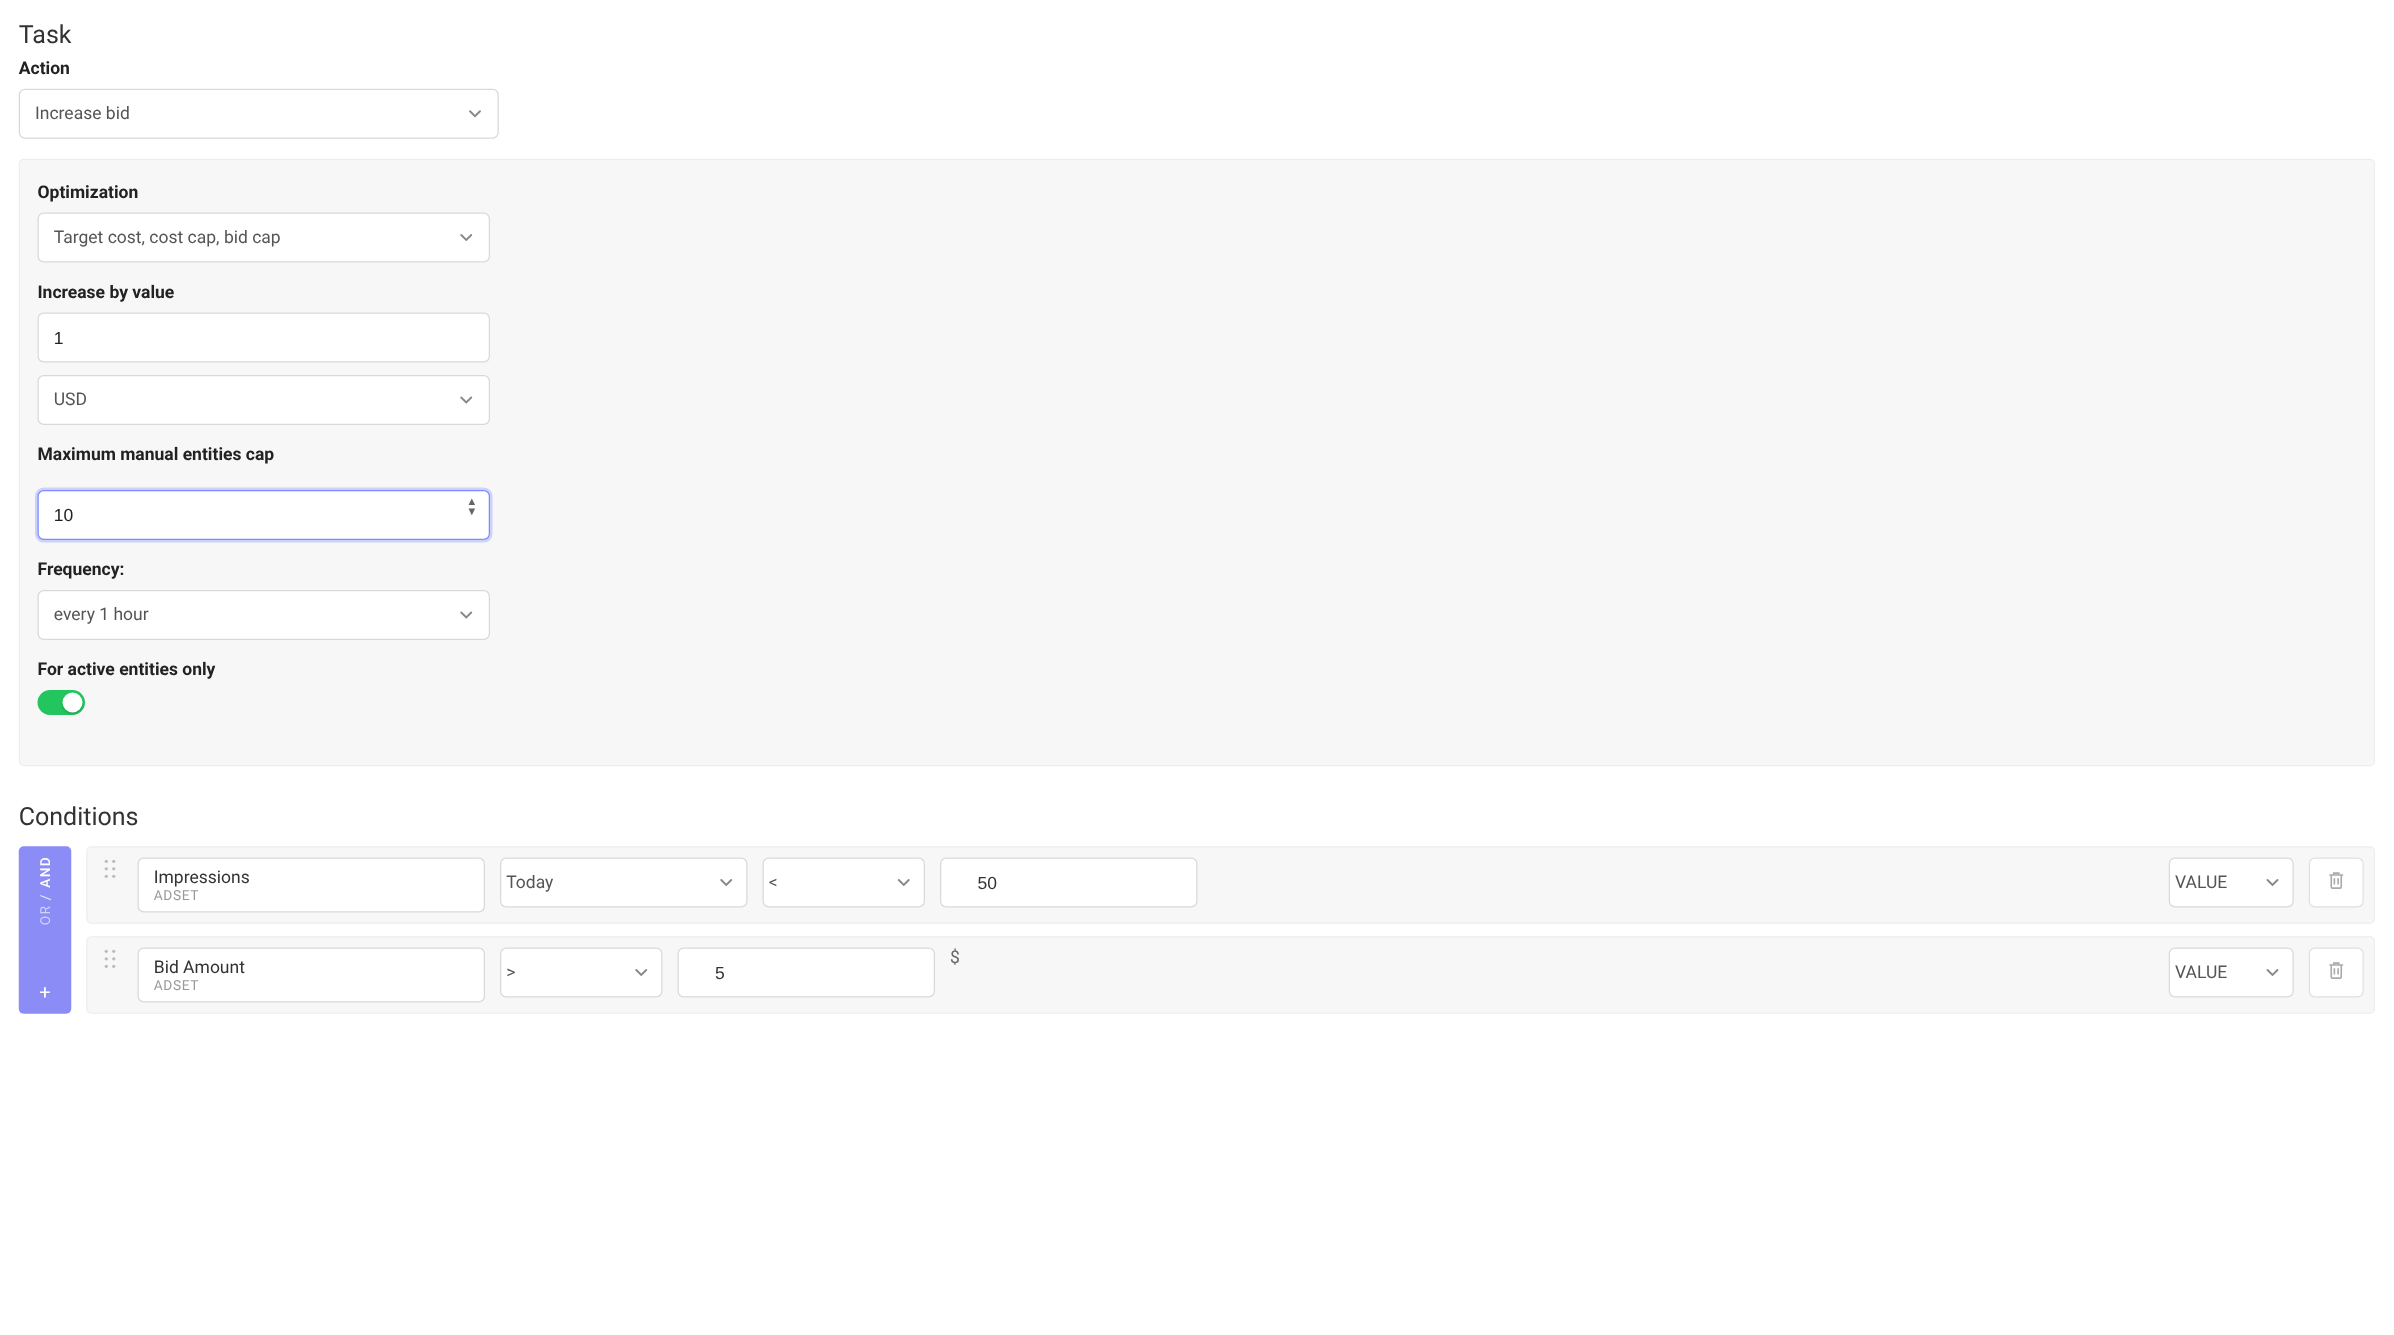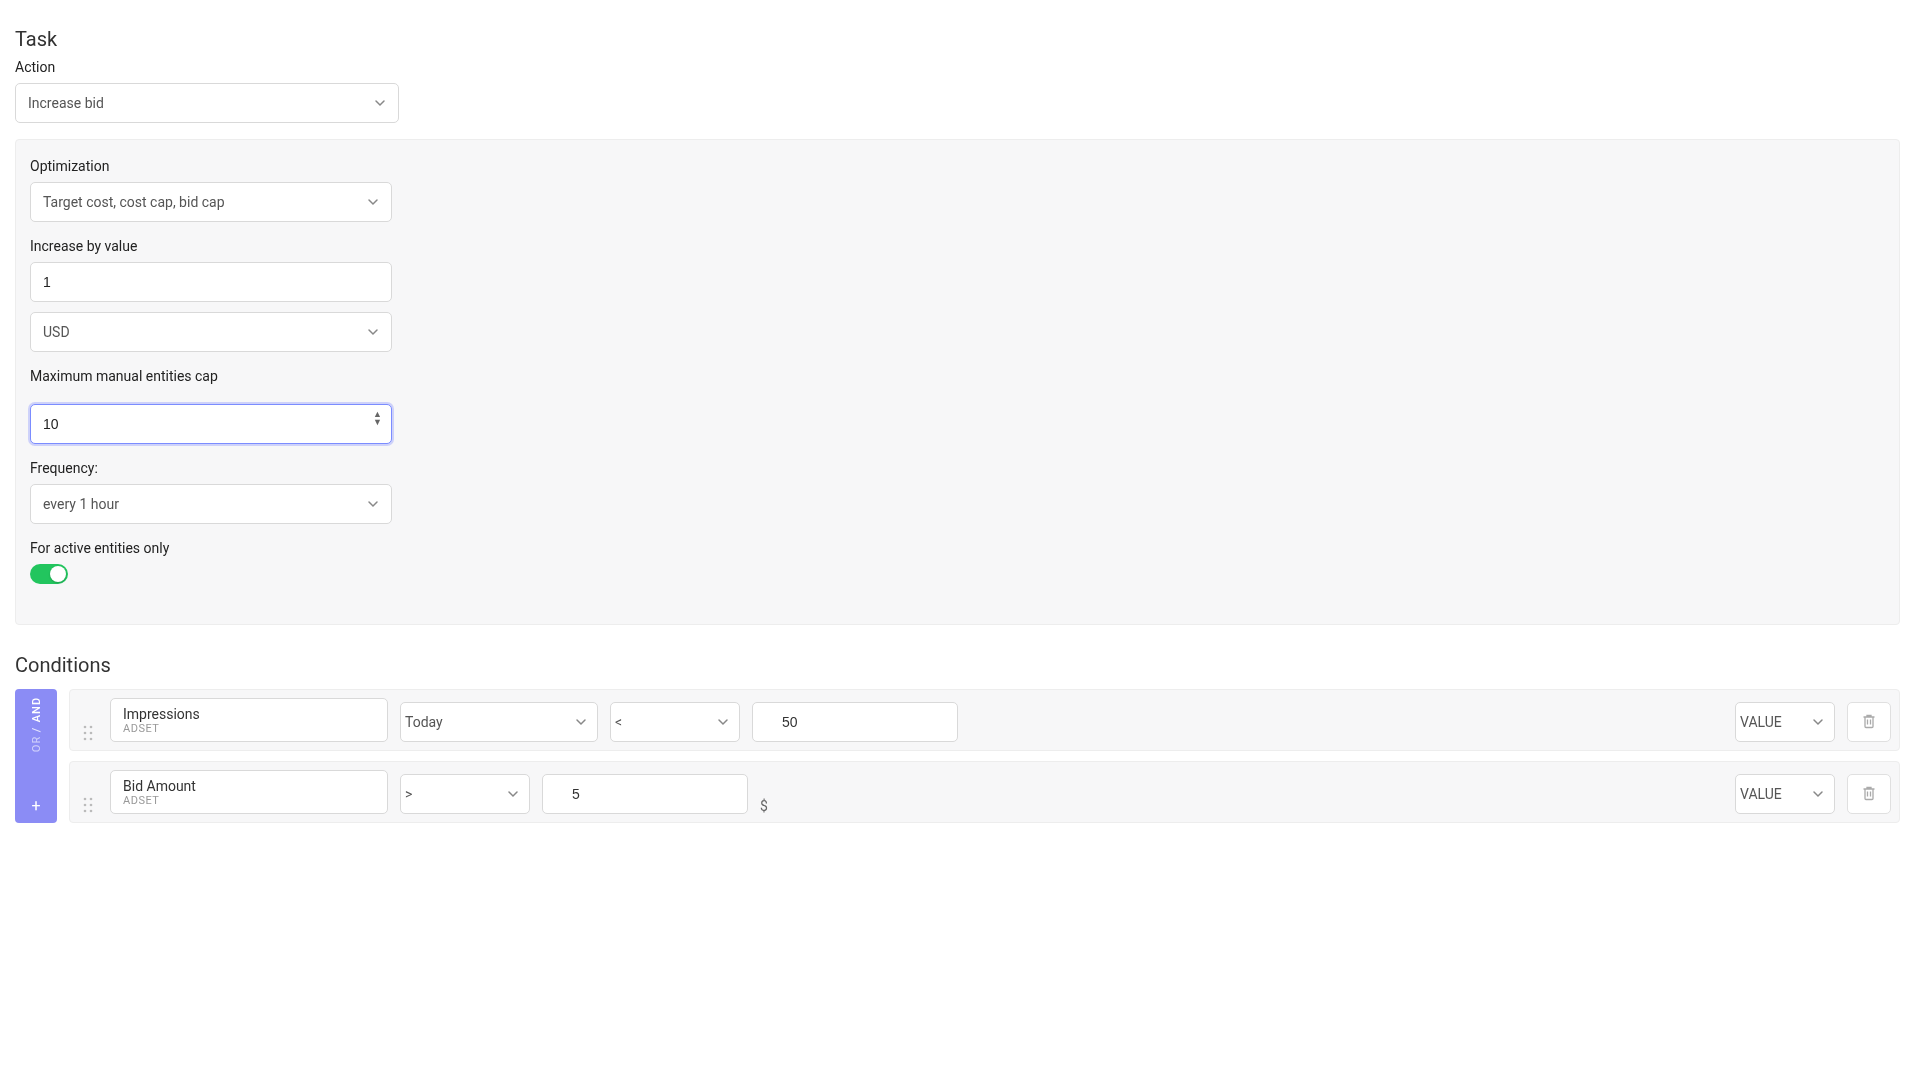--- a/index.html
+++ b/index.html
@@ -8,24 +8,23 @@
     background: #fff;
     color: #222;
     font-size: 14px;
     padding: 15px;
   }
   h2.section-title {
     font-size: 20px;
     font-weight: 400;
     color: #333;
     margin-bottom: 8px;
-    margin-top: 12px;
   }
   .label {
-    font-weight: 400;
+    font-weight: 700;
     font-size: 14px;
     color: #222;
     margin-bottom: 8px;
     display: block;
   }
   .select-wrap {
     position: relative;
     width: 384px;
   }
   .select-control {
@@ -146,21 +145,21 @@
     display: flex;
     flex-direction: column;
     gap: 10px;
   }
   .cond-row {
     background: #f7f7f8;
     border: 1px solid #ededed;
     border-radius: 4px;
     padding: 8px;
     display: flex;
-    align-items: flex-end;
+    align-items: flex-start;
     gap: 12px;
   }
   .drag-handle {
     color: #bbb;
     cursor: grab;
     padding: 0 4px;
     flex-shrink: 0;
   }
   .drag-handle svg { display:block; }
   .metric-box {

